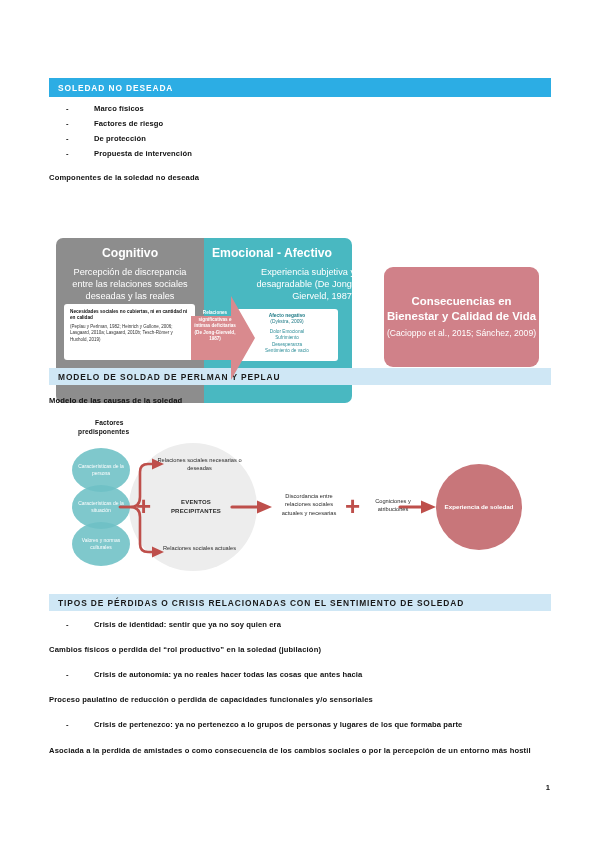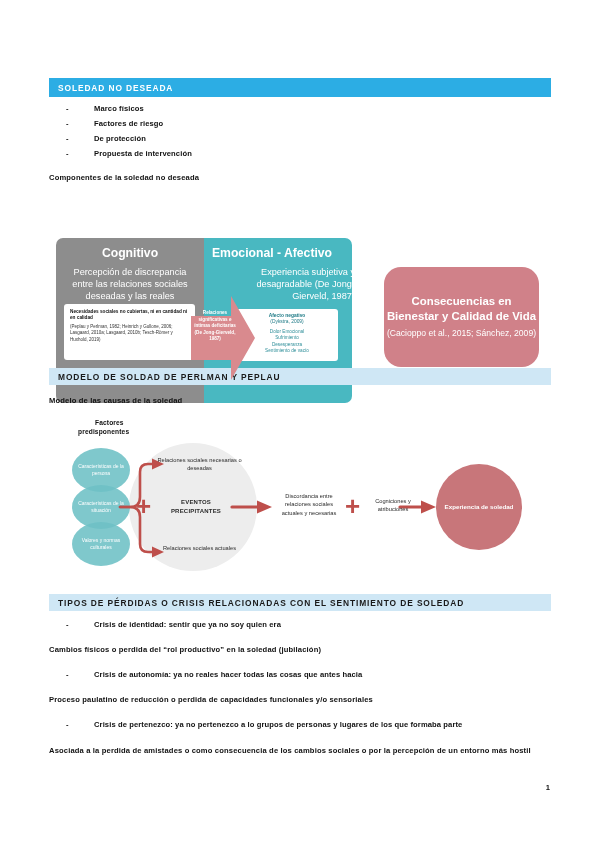--- a/index.html
+++ b/index.html
@@ -153,21 +153,21 @@
     color: #ffffff;
     line-height: 1.42;
     z-index: 4;
   }
 
   .d1-pink {
     position: absolute;
     left: 328px; top: 29px;
     width: 155px; height: 100px;
     background: #D08189;
-    border-radius: 17px;
+    border-radius: 9px;
     display: flex;
     flex-direction: column;
     align-items: center;
     justify-content: center;
   }
   .d1-pink-title {
     color: #ffffff; font-size: 11.4px; font-weight: bold;
     text-align: center; line-height: 1.28;
   }
   .d1-pink-cite {

